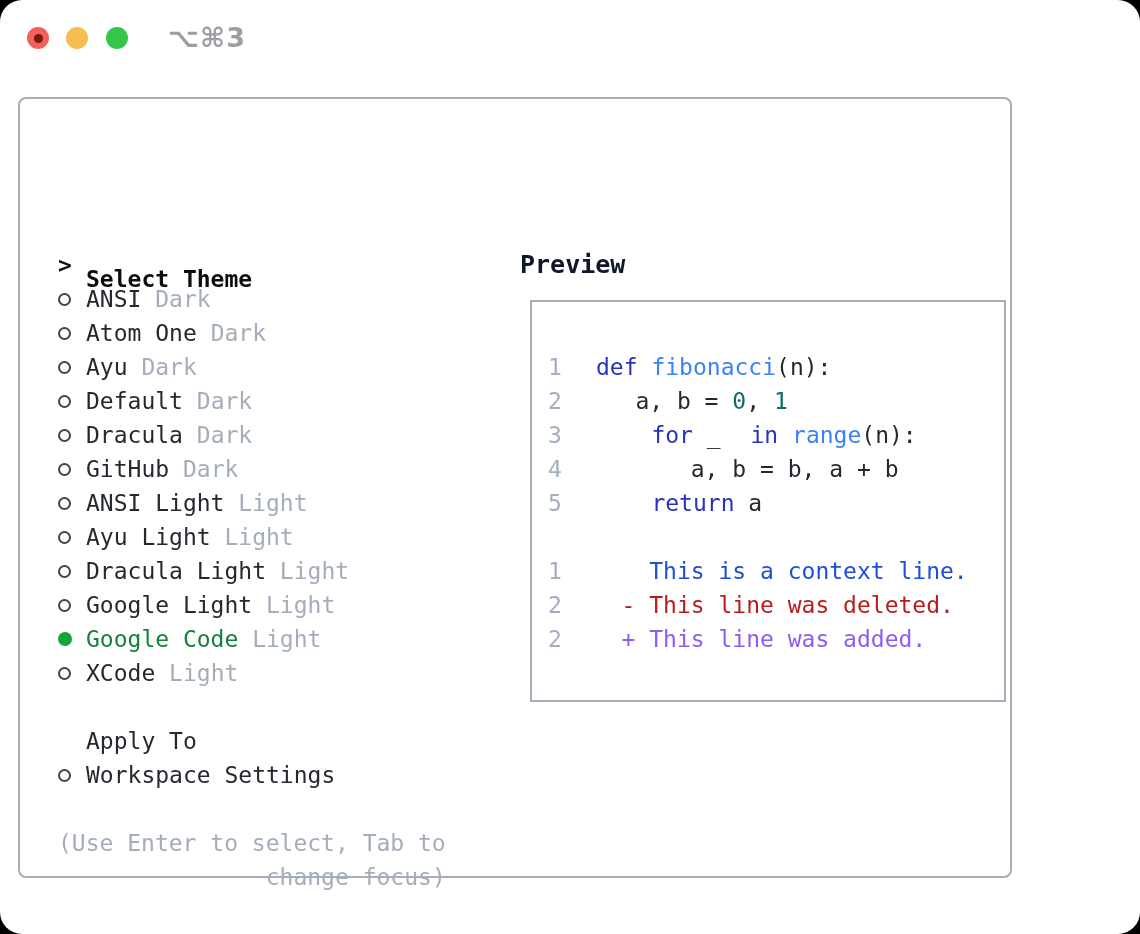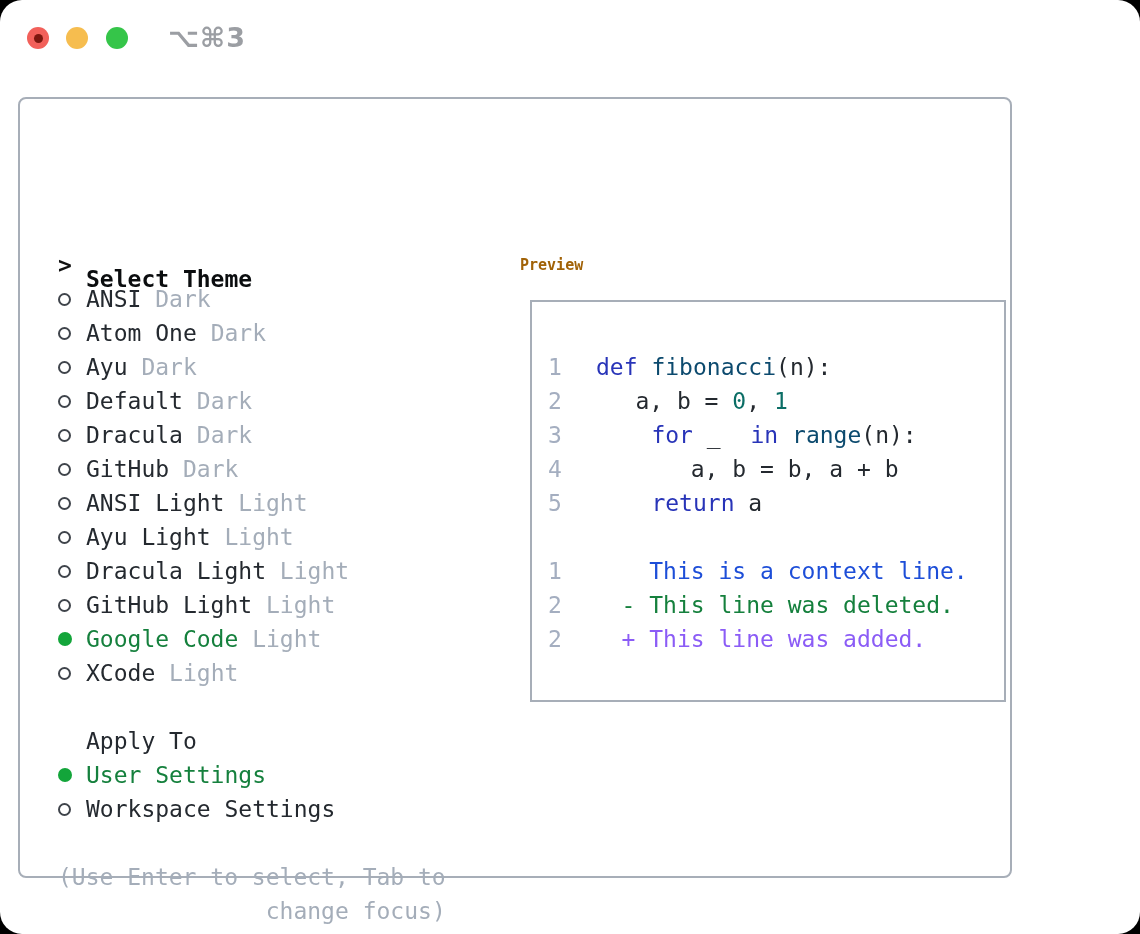--- a/index.html
+++ b/index.html
@@ -50,35 +50,35 @@
   .radio.on { width: 14px; height: 14px; border: none; background: #13a53a; }
   .bold { font-weight: bold; color: #0b0d0f; margin-top: 28px; }
   .variant { color: #a4adb9; }
   .sel-green { color: #15803d; }
   .spacer { height: 34px; }
   .hint { color: #a4adb9; white-space: pre; height: 34px; line-height: 34px; text-align: right; }
 
   
   .preview-title {
     position: absolute; left: 500px; top: 149px; height: 34px; line-height: 34px;
-    font-size: 15px; font-weight: bold; color: #a16207;
+    font-size: 25px; font-weight: bold; color: #0f172a;
   }
   .preview-box {
     position: absolute; left: 510px; top: 201px; width: 476px; height: 402px;
     border: 2px solid #a7aeb8; background: #fff;
     padding: 48px 0 0 16px; overflow: hidden;
   }
   .pline { height: 34px; line-height: 34px; font-size: 23px; white-space: pre; }
   .ln { display: inline-block; width: 14px; margin-right: 18px; color: #a4aec0; }
   .c-kw  { color: #2834b8; margin-left: 16px; }
-  .c-fn  { color: #0c4a6e; }
+  .c-fn  { color: #3b82f6; }
   .c-num { color: #0b6e66; }
   .c-pl  { color: #24292f; }
   .c-ctx { color: #1d4ed8; }
-  .c-del { color: #15803d; margin-top: 20px; }
+  .c-del { color: #b91c1c; margin-top: 20px; }
   .c-add { color: #8b5cf6; }
 </style>
 </head>
 <body>
 
 <div class="screen">
 
   <div class="titlebar">
     <span class="light red">
         <span class="dot"></span>
@@ -99,34 +99,33 @@
       <div id="theme-list">
           <div class="row"><span class="marker"><span class="radio"></span></span><span class="">ANSI</span><span class="variant"> Dark</span></div>
           <div class="row"><span class="marker"><span class="radio"></span></span><span class="">Atom One</span><span class="variant"> Dark</span></div>
           <div class="row"><span class="marker"><span class="radio"></span></span><span class="">Ayu</span><span class="variant"> Dark</span></div>
           <div class="row"><span class="marker"><span class="radio"></span></span><span class="">Default</span><span class="variant"> Dark</span></div>
           <div class="row"><span class="marker"><span class="radio"></span></span><span class="">Dracula</span><span class="variant"> Dark</span></div>
           <div class="row"><span class="marker"><span class="radio"></span></span><span class="">GitHub</span><span class="variant"> Dark</span></div>
           <div class="row"><span class="marker"><span class="radio"></span></span><span class="">ANSI Light</span><span class="variant"> Light</span></div>
           <div class="row"><span class="marker"><span class="radio"></span></span><span class="">Ayu Light</span><span class="variant"> Light</span></div>
           <div class="row"><span class="marker"><span class="radio"></span></span><span class="">Dracula Light</span><span class="variant"> Light</span></div>
-          <div class="row"><span class="marker"><span class="radio"></span></span><span class="">GitHub Light</span><span class="variant"> Light</span></div>
+          <div class="row"><span class="marker"><span class="radio"></span></span><span class="">Google Light</span><span class="variant"> Light</span></div>
           <div class="row"><span class="marker"><span class="radio on"></span></span><span class="sel-green">Google Code</span><span class="variant"> Light</span></div>
           <div class="row"><span class="marker"><span class="radio"></span></span><span class="">XCode</span><span class="variant"> Light</span></div>
         </div>
 
       <div class="spacer"></div>
 
       <div class="row">
         <span class="marker"></span>
         <span>Apply To</span>
       </div>
 
       <div id="apply-list">
-          <div class="row"><span class="marker"><span class="radio on"></span></span><span class="sel-green">User Settings</span></div>
           <div class="row"><span class="marker"><span class="radio"></span></span><span class="">Workspace Settings</span></div>
         </div>
 
       <div class="spacer"></div>
 
       <div class="hint">(Use Enter to select, Tab to</div>
       <div class="hint">change focus)</div>
     </div>
 
     <div class="preview-title">Preview</div>

